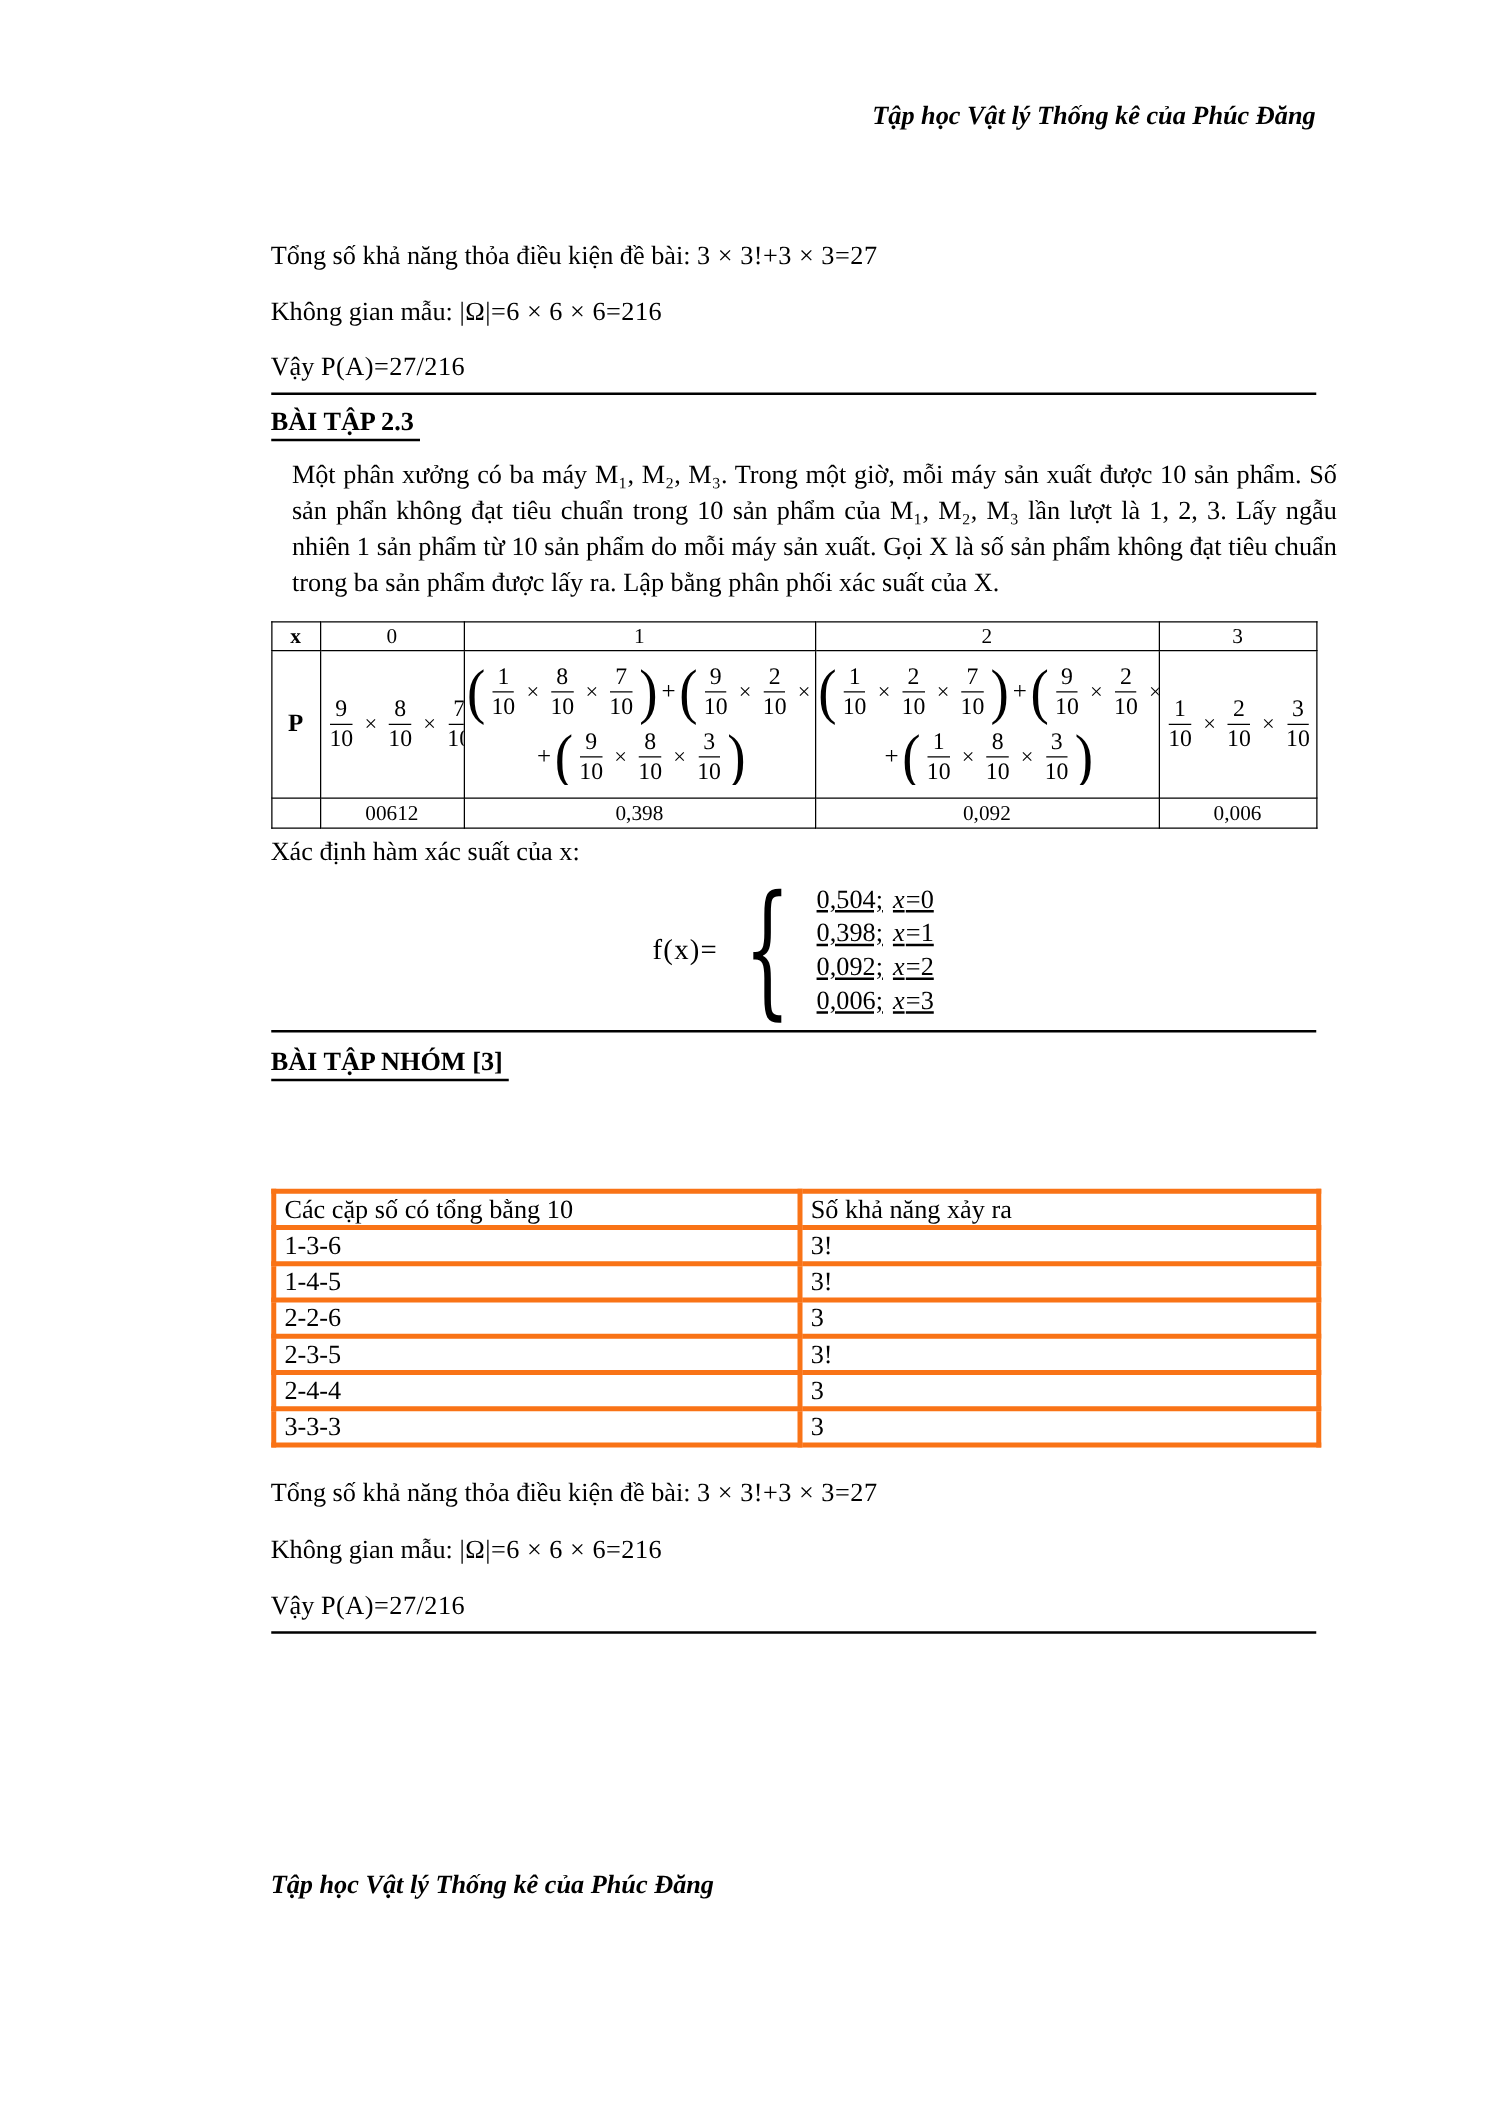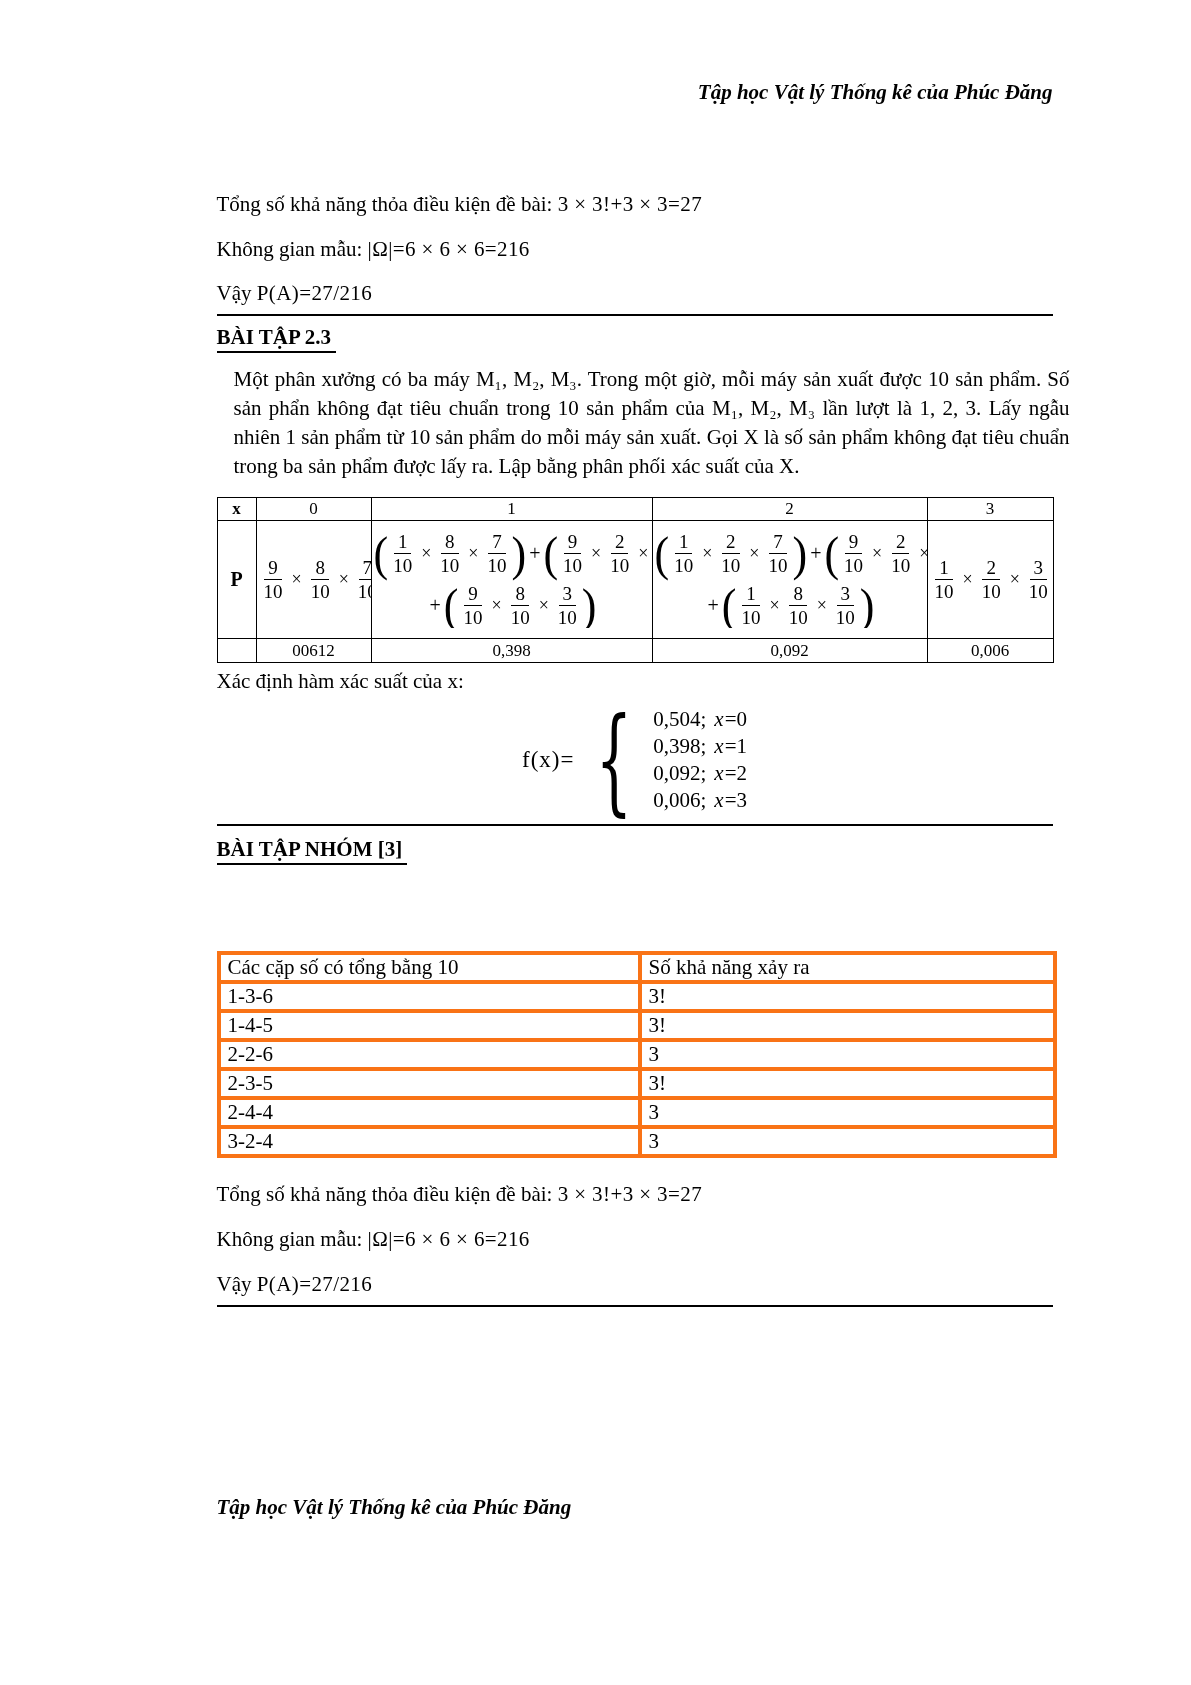--- a/index.html
+++ b/index.html
@@ -41,21 +41,21 @@
   .plus { margin:0 3px; font-size:20px; }
   .bp { display:inline-block; font-size:44px; line-height:1; font-weight:400;
         transform:scaleY(1.12); font-family:"Liberation Serif",serif; }
   .pt-values td { height:24px; font-size:17px; text-align:center; vertical-align:middle; }
 
   
   .fx { display:flex; align-items:center; justify-content:center; }
   .fx-lhs { font-size:23px; margin-right:3px; letter-spacing:1px; }
   .fx-brace { display:inline-block; font-size:116px; line-height:100px; transform:scaleX(0.5);
               transform-origin:center; font-family:"DejaVu Serif",serif; }
-  .fx-lines { font-size:21px; line-height:27px; margin-left:2px; }
+  .fx-lines { font-size:21px; line-height:27px; margin-left:2px;text-decoration:underline; }
   .fx-x { font-style:italic; margin:0 1px 0 8px; }
 
   
   .qbox { border:2px solid #000; font-size:21px; line-height:28px; text-align:justify; padding:5px 10px 7px 11px; }
   .qbox b { font-weight:bold; }
 
   
   .ptable2 { border-collapse:collapse; table-layout:fixed; font-size:21px; }
   .ptable2 td { border:4px solid #f97316; height:26px; vertical-align:middle; padding:0 4px 0 7px; }
 
@@ -322,21 +322,21 @@
     </tr>
     <tr>
       <td>2-3-5</td>
       <td>3!</td>
     </tr>
     <tr>
       <td>2-4-4</td>
       <td>3</td>
     </tr>
     <tr>
-      <td>3-2-4</td>
+      <td>3-3-3</td>
       <td>3</td>
     </tr>
   </tbody>
     </table>
 
   <div class="abs t" style="top:1162px;left:137px;width:840px;">
     <span>Tổng số khả năng thỏa điều kiện đề bài: </span><span class="mexp">3 × 3!+3 × 3=27</span>
   </div>
   <div class="abs t" style="top:1207px;left:137px;width:840px;">
     <span>Không gian mẫu: </span><span class="mexp">|Ω|=6 × 6 × 6=216</span>

